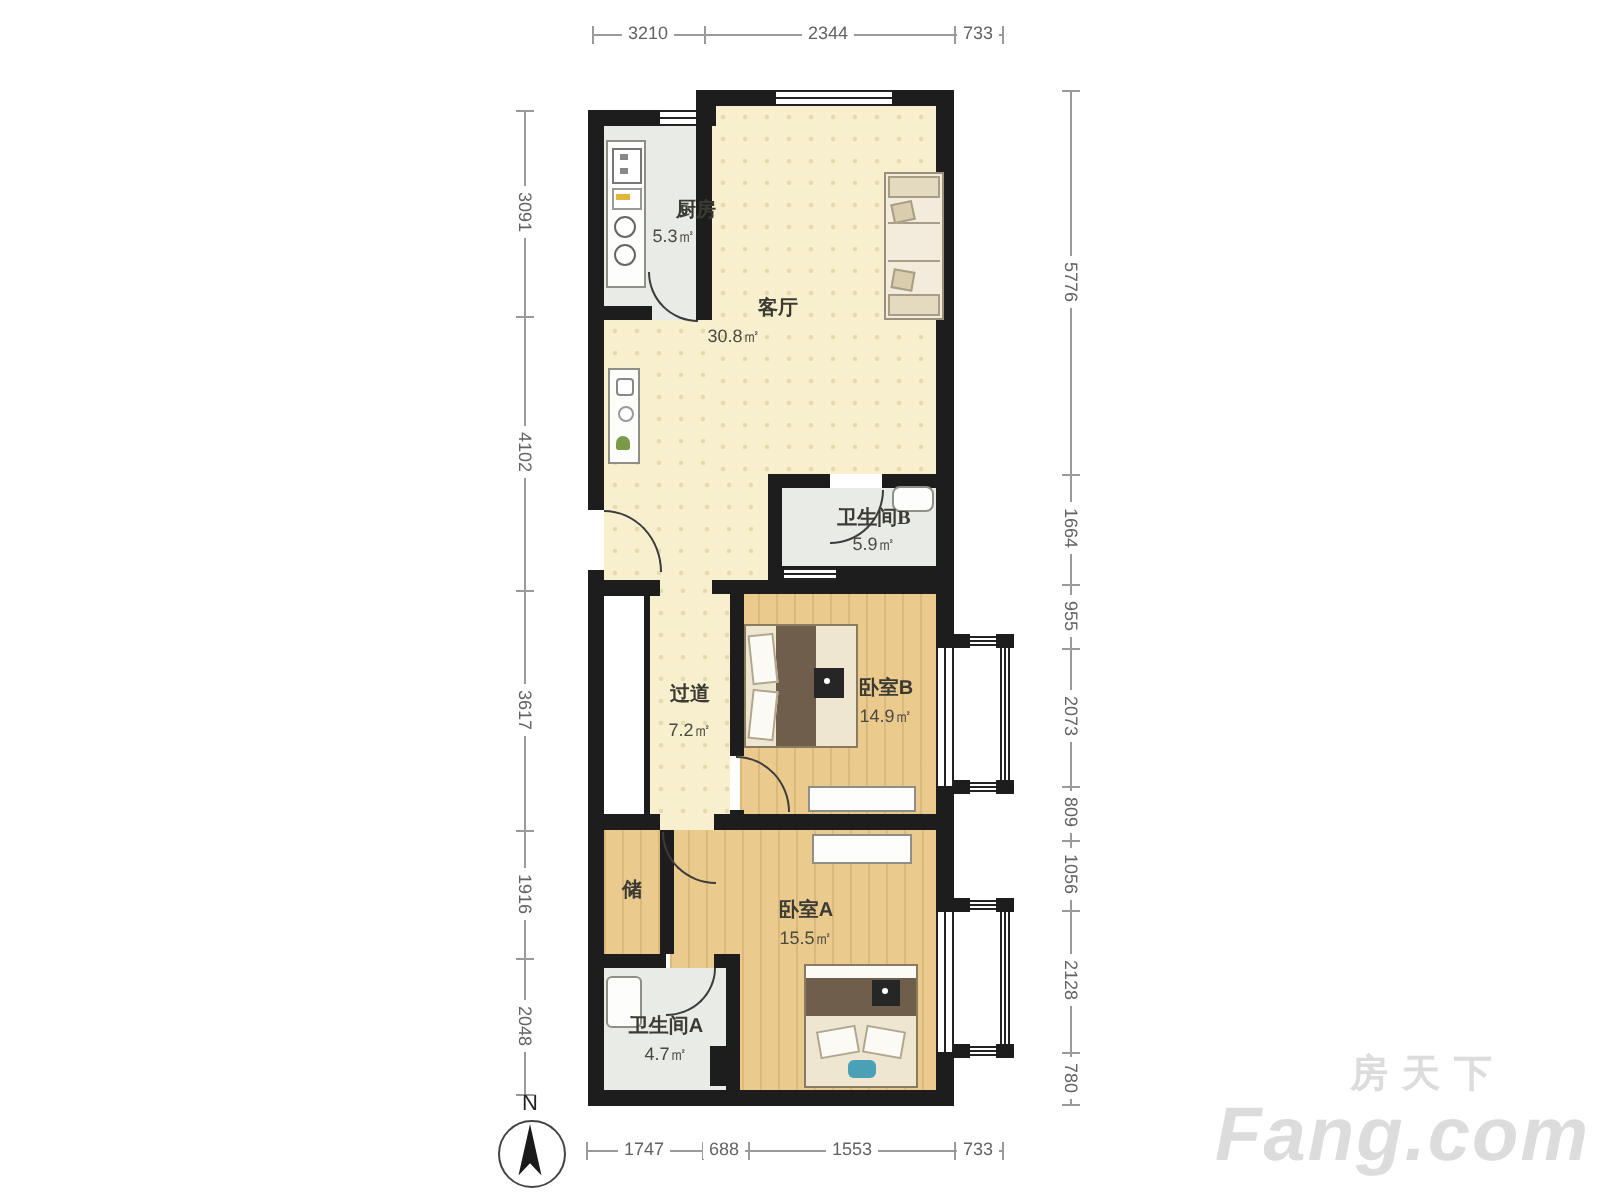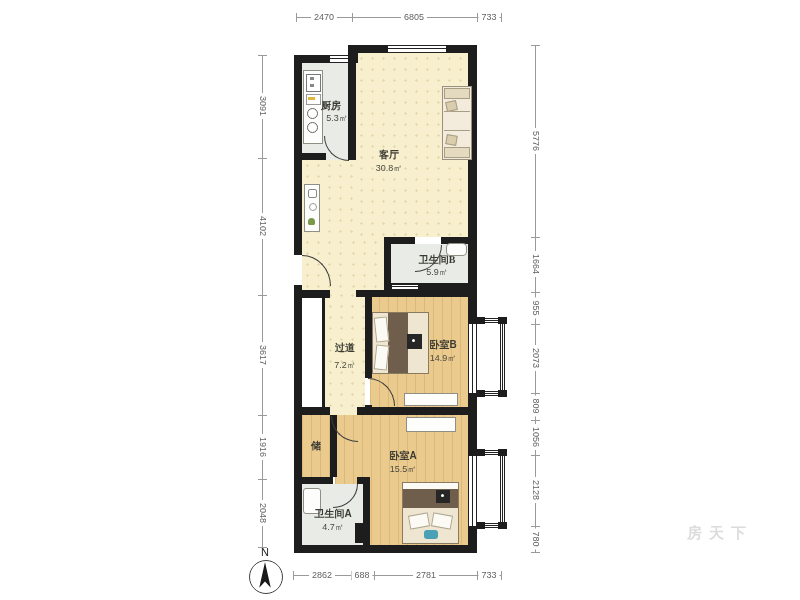--- a/index.html
+++ b/index.html
@@ -22,21 +22,21 @@
   
   .furn{position:absolute;background:#fdfdfb;border:1px solid #8f8f85;box-sizing:border-box;}
   .roomlabel{position:absolute;transform:translateX(-50%);color:#3b3b33;font-size:10px;font-weight:bold;white-space:nowrap;text-align:center;line-height:1;}
   .arealabel{position:absolute;transform:translateX(-50%);color:#4a4a40;font-size:9px;white-space:nowrap;line-height:1;}
   .dim{position:absolute;color:#636363;font-size:9px;background:#fff;padding:0 3px;white-space:nowrap;line-height:1;}
   .dim.h{transform:translate(-50%,-50%);}
   .dim.v{transform:translate(-50%,-50%) rotate(90deg);}
   .dimline{position:absolute;background:#9a9a9a;}
   .tick{position:absolute;background:#9a9a9a;}
   .wm{position:absolute;color:#dcdcdc;text-align:right;}
-  .wm .cn{font-size:15px;letter-spacing:7px;font-weight:bold;margin-right:42px;}
+  .wm .cn{font-size:19px;letter-spacing:7px;font-weight:bold;margin-right:42px;}
   .wm .en{font-size:38px;font-weight:bold;font-style:italic;letter-spacing:1px;line-height:.95;}
 </style>
 </head>
 <body>
 
 <div class="abs" style="left:0;top:0;width:800px;height:600px;">
 
   <div class="abs fl-tile" style="left:302px;top:62px;width:46px;height:98px;"></div>
   <div class="abs fl-liv" style="left:356px;top:53px;width:112px;height:184px;"></div>
   <div class="abs fl-liv" style="left:302px;top:160px;width:54px;height:130px;"></div>
@@ -141,54 +141,54 @@
   <div class="abs" style="left:403px;top:483px;width:55px;height:6px;background:#fbfaf4;"></div>
   <div class="abs" style="left:403px;top:489px;width:55px;height:19px;background:#6f5e4b;"></div>
   <div class="abs" style="left:436px;top:490px;width:14px;height:13px;background:#262626;"></div>
   <div class="abs" style="left:441px;top:494px;width:3px;height:3px;background:#fff;border-radius:50%;"></div>
   <div class="abs" style="left:409px;top:514px;width:18px;height:12px;background:#fbfaf4;border:1px solid #b0a68c;transform:rotate(-10deg);"></div>
   <div class="abs" style="left:432px;top:514px;width:18px;height:12px;background:#fbfaf4;border:1px solid #b0a68c;transform:rotate(10deg);"></div>
   <div class="abs" style="left:424px;top:530px;width:14px;height:9px;background:#4aa0b5;border-radius:3px;"></div>
 
   <div class="furn" style="left:303px;top:488px;width:18px;height:26px;border-radius:3px;"></div>
 
-  <div class="roomlabel" style="left:331px;top:101px;">厨房</div>
+  <div class="roomlabel" style="left:348px;top:101px;">厨房</div>
   <div class="arealabel" style="left:337px;top:114px;">5.3㎡</div>
   <div class="roomlabel" style="left:389px;top:150px;">客厅</div>
-  <div class="arealabel" style="left:389px;top:164px;">30.8㎡</div>
+  <div class="arealabel" style="left:367px;top:164px;">30.8㎡</div>
   <div class="roomlabel" style="left:437px;top:255px;font-family:Liberation Serif, serif;">卫生间B</div>
   <div class="arealabel" style="left:437px;top:268px;">5.9㎡</div>
   <div class="roomlabel" style="left:345px;top:343px;">过道</div>
   <div class="arealabel" style="left:345px;top:361px;">7.2㎡</div>
   <div class="roomlabel" style="left:443px;top:340px;">卧室B</div>
   <div class="arealabel" style="left:443px;top:354px;">14.9㎡</div>
   <div class="roomlabel" style="left:316px;top:441px;">储</div>
   <div class="roomlabel" style="left:403px;top:451px;">卧室A</div>
   <div class="arealabel" style="left:403px;top:465px;">15.5㎡</div>
   <div class="roomlabel" style="left:333px;top:509px;">卫生间A</div>
   <div class="arealabel" style="left:333px;top:523px;">4.7㎡</div>
 
   <div class="dimline" style="left:296px;top:17px;width:205px;height:1px;"></div>
   <div class="tick" style="left:296px;top:13px;width:1px;height:9px;"></div>
   <div class="tick" style="left:352px;top:13px;width:1px;height:9px;"></div>
   <div class="tick" style="left:477px;top:13px;width:1px;height:9px;"></div>
   <div class="tick" style="left:501px;top:13px;width:1px;height:9px;"></div>
-  <div class="dim h" style="left:324px;top:17px;">2470</div>
-  <div class="dim h" style="left:414px;top:17px;">6805</div>
+  <div class="dim h" style="left:324px;top:17px;">3210</div>
+  <div class="dim h" style="left:414px;top:17px;">2344</div>
   <div class="dim h" style="left:489px;top:17px;">733</div>
 
   <div class="dimline" style="left:293px;top:575px;width:208px;height:1px;"></div>
   <div class="tick" style="left:293px;top:571px;width:1px;height:9px;"></div>
   <div class="tick" style="left:351px;top:571px;width:1px;height:9px;"></div>
   <div class="tick" style="left:374px;top:571px;width:1px;height:9px;"></div>
   <div class="tick" style="left:477px;top:571px;width:1px;height:9px;"></div>
   <div class="tick" style="left:501px;top:571px;width:1px;height:9px;"></div>
-  <div class="dim h" style="left:322px;top:575px;">2862</div>
+  <div class="dim h" style="left:322px;top:575px;">1747</div>
   <div class="dim h" style="left:362px;top:575px;">688</div>
-  <div class="dim h" style="left:426px;top:575px;">2781</div>
+  <div class="dim h" style="left:426px;top:575px;">1553</div>
   <div class="dim h" style="left:489px;top:575px;">733</div>
 
   <div class="dimline" style="left:262px;top:55px;width:1px;height:492px;"></div>
   <div class="tick" style="left:258px;top:55px;width:9px;height:1px;"></div>
   <div class="tick" style="left:258px;top:158px;width:9px;height:1px;"></div>
   <div class="tick" style="left:258px;top:295px;width:9px;height:1px;"></div>
   <div class="tick" style="left:258px;top:415px;width:9px;height:1px;"></div>
   <div class="tick" style="left:258px;top:479px;width:9px;height:1px;"></div>
   <div class="tick" style="left:258px;top:547px;width:9px;height:1px;"></div>
   <div class="dim v" style="left:262px;top:106px;">3091</div>
@@ -215,15 +215,16 @@
   <div class="dim v" style="left:535px;top:437px;">1056</div>
   <div class="dim v" style="left:535px;top:490px;">2128</div>
   <div class="dim v" style="left:535px;top:539px;">780</div>
 
   <div class="abs" style="left:265px;top:546px;transform:translateX(-50%);font-size:11px;color:#222;">N</div>
   <div class="abs" style="left:249px;top:560px;width:32px;height:32px;border:1px solid #444;border-radius:50%;"></div>
   <div class="abs" style="left:253px;top:562px;width:24px;height:28px;background:#1a1a1a;clip-path:polygon(50% 0%,74% 92%,50% 70%,26% 92%);"></div>
 
   <div class="wm" style="left:600px;top:524px;width:195px;">
     <div class="cn">房天下</div>
+    <div class="en">Fang.com</div>
   </div>
 
 </div>
 
 </body></html>

